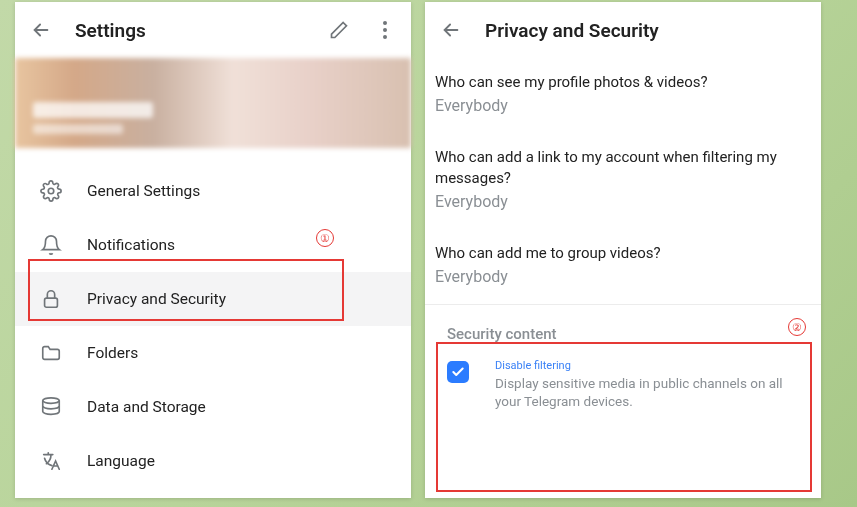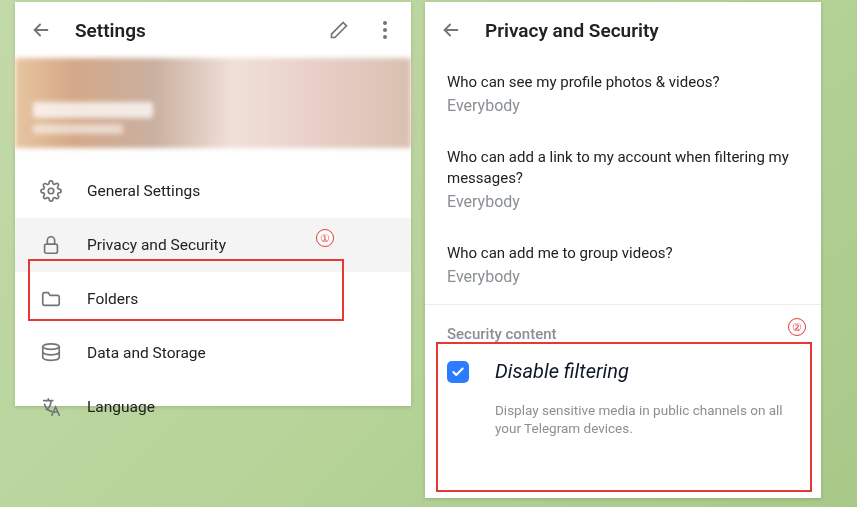--- a/index.html
+++ b/index.html
@@ -14,21 +14,21 @@
   }
   .panel {
     position: absolute;
     background: #fff;
     box-shadow: 0 1px 4px rgba(0,0,0,0.15);
   }
   .panel-left {
     left: 15px;
     top: 2px;
     width: 396px;
-    height: 404px;
+    height: 496px;
   }
   .panel-right {
     left: 425px;
     top: 2px;
     width: 396px;
     height: 496px;
   }
   .header {
     height: 56px;
     display: flex;
@@ -82,35 +82,35 @@
   .red-box { position:absolute; border:2px solid #e53935; pointer-events:none; }
   .red-circle {
     position:absolute;
     width:18px; height:18px; border:1.5px solid #e53935; border-radius:50%;
     display:flex; align-items:center; justify-content:center;
     font-size:11px; color:#e53935; font-weight:500;
     pointer-events:none;
     background:#fff;
   }
   .priv-section {
-    padding: 0 22px;
+    padding: 0 10px;
   }
   .priv-item { padding: 14px 0 18px 0; }
   .priv-q { font-size:15px; color:#222; line-height:1.35; }
   .priv-a { font-size:16px; color:#8a8f94; margin-top:4px; }
   .sep { height:1px; background:#ececec; margin: 0; }
   .sens-head { font-size:15px; color:#8a8f94; font-weight:500; padding:20px 22px 16px 22px; }
   .sens-row { display:flex; gap:26px; padding:0 22px 16px 22px; align-items:flex-start;}
   .checkbox {
     width:22px; height:22px; border-radius:5px; background:#2b7cff;
     display:flex; align-items:center; justify-content:center; flex-shrink:0;
     margin-top:2px;
   }
-  .sens-title{ font-size:20px; color:#0f172a;font-style:italic; }
-  .sens-desc{ font-size:13.5px; color:#8a8f94; margin-top:18px; line-height:1.35;}
+  .sens-title{ font-size:11px; color:#3b82f6; }
+  .sens-desc{ font-size:13.5px; color:#8a8f94; margin-top:2px; line-height:1.35;}
 </style>
 </head>
 <body>
 
 <div class="panel panel-left">
   <div class="header">
     <div class="icon-btn">
       <svg width="22" height="22" viewBox="0 0 24 24" fill="none" stroke="currentColor" stroke-width="2" stroke-linecap="round">
           <path d="M19 12H5M11 18l-6-6 6-6"></path>
         </svg>
@@ -136,20 +136,29 @@
   <div class="menu">
     <div class="menu-item">
       <div class="menu-icon">
         <svg width="22" height="22" viewBox="0 0 24 24" fill="none" stroke="currentColor" stroke-width="1.8">
             <circle cx="12" cy="12" r="3"></circle>
             <path d="M19.4 15a1.65 1.65 0 00.33 1.82l.06.06a2 2 0 11-2.83 2.83l-.06-.06a1.65 1.65 0 00-1.82-.33 1.65 1.65 0 00-1 1.51V21a2 2 0 01-4 0v-.09a1.65 1.65 0 00-1-1.51 1.65 1.65 0 00-1.82.33l-.06.06a2 2 0 11-2.83-2.83l.06-.06a1.65 1.65 0 00.33-1.82 1.65 1.65 0 00-1.51-1H3a2 2 0 010-4h.09a1.65 1.65 0 001.51-1 1.65 1.65 0 00-.33-1.82l-.06-.06a2 2 0 112.83-2.83l.06.06a1.65 1.65 0 001.82.33h0a1.65 1.65 0 001-1.51V3a2 2 0 014 0v.09a1.65 1.65 0 001 1.51 1.65 1.65 0 001.82-.33l.06-.06a2 2 0 112.83 2.83l-.06.06a1.65 1.65 0 00-.33 1.82v0a1.65 1.65 0 001.51 1H21a2 2 0 010 4h-.09a1.65 1.65 0 00-1.51 1z"></path>
           </svg>
       </div>
       <span>General Settings</span>
     </div>
+    <div class="menu-item">
+      <div class="menu-icon">
+        <svg width="22" height="22" viewBox="0 0 24 24" fill="none" stroke="currentColor" stroke-width="1.8">
+            <path d="M18 8a6 6 0 10-12 0c0 7-3 9-3 9h18s-3-2-3-9"></path>
+            <path d="M13.73 21a2 2 0 01-3.46 0"></path>
+          </svg>
+      </div>
+      <span>Notifications</span>
+    </div>
     <div class="menu-item active">
       <div class="menu-icon">
         <svg width="22" height="22" viewBox="0 0 24 24" fill="none" stroke="currentColor" stroke-width="1.8">
             <rect x="5" y="11" width="14" height="10" rx="2"></rect>
             <path d="M8 11V7a4 4 0 018 0v4"></path>
           </svg>
       </div>
       <span>Privacy and Security</span>
     </div>
     <div class="menu-item">

